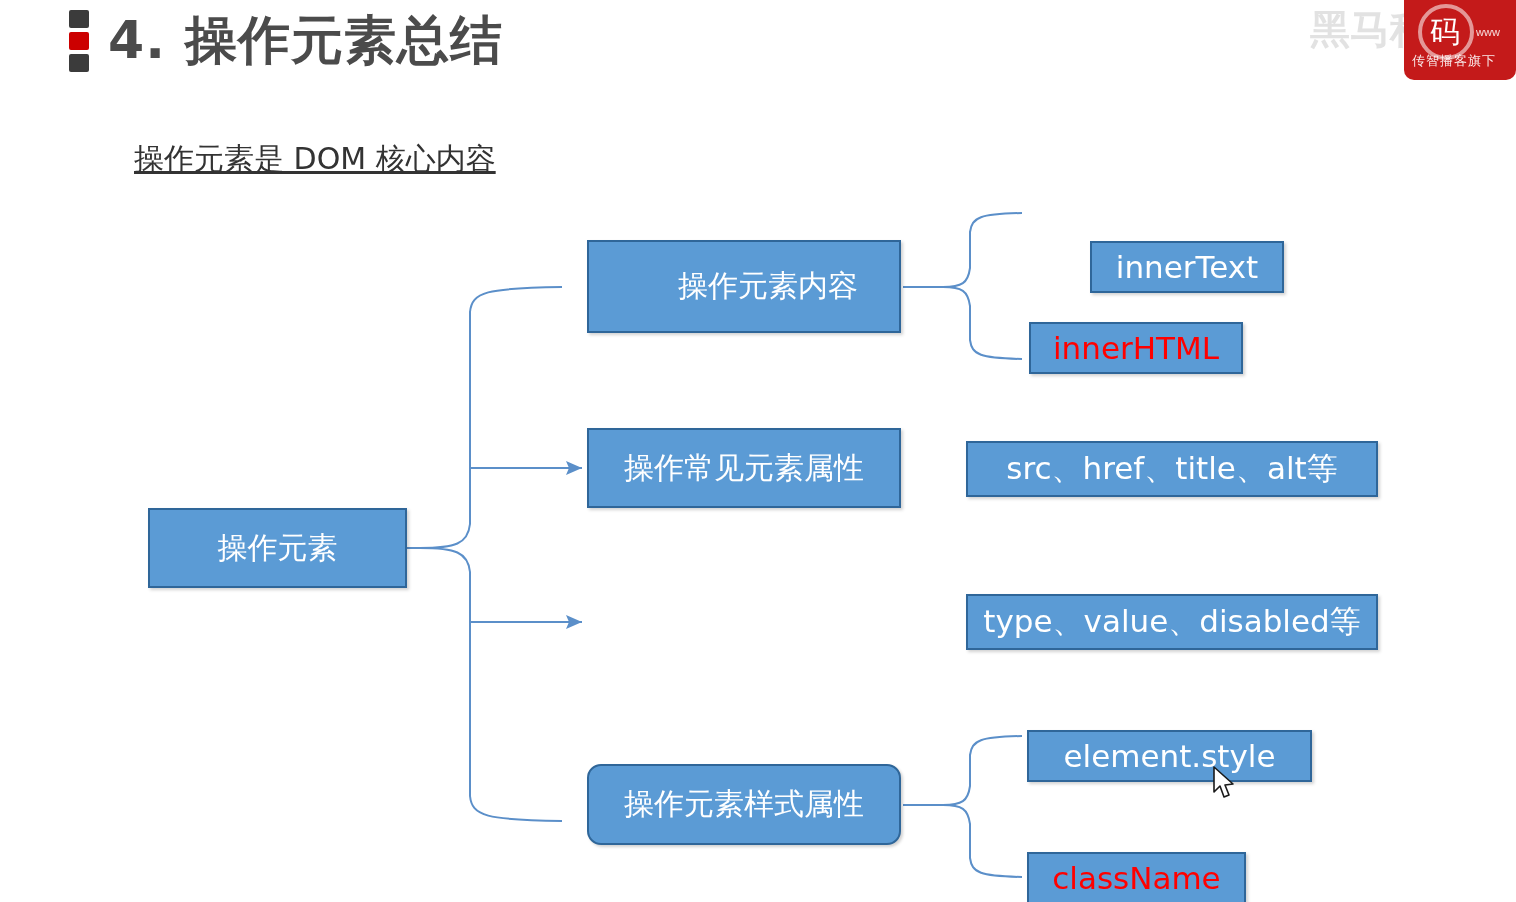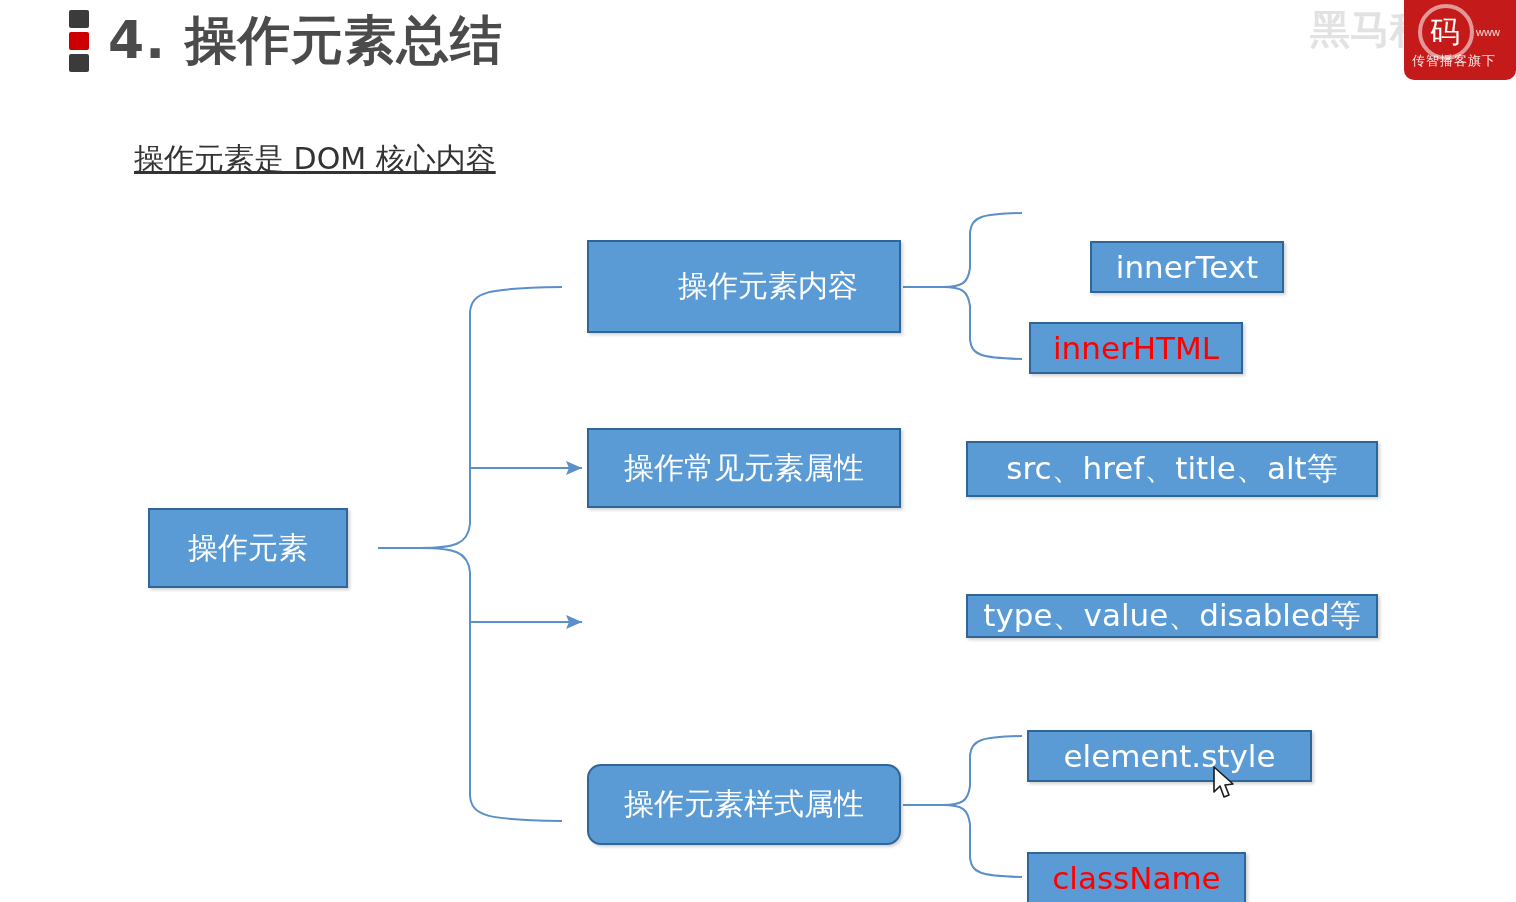--- a/index.html
+++ b/index.html
@@ -199,36 +199,36 @@
 
     <path class="conn" d="M 903 287 L 943 287"></path>
     <path class="conn" d="M 943 287 C 962 287 968 283 970 268 L 970 232 C 972 217 980 214 1022 213"></path>
     <path class="conn" d="M 943 287 C 962 287 968 291 970 306 L 970 340 C 972 355 980 358 1022 359"></path>
 
     <path class="conn" d="M 903 805 L 943 805"></path>
     <path class="conn" d="M 943 805 C 962 805 968 801 970 786 L 970 755 C 972 740 980 737 1022 736"></path>
     <path class="conn" d="M 943 805 C 962 805 968 809 970 824 L 970 858 C 972 873 980 876 1022 877"></path>
   </svg>
 
-  <div class="node cn" style="left:148px; top:508px; width:200px; height:80px;">操作元素</div>
+  <div class="node cn" style="left:148px; top:508px; width:259px; height:80px;">操作元素</div>
 
   <div class="node cn" style="left:587px; top:240px; width:314px; height:93px;padding-left:48px;">操作元素内容</div>
 
   <div class="node cn" style="left:587px; top:428px; width:314px; height:80px;">操作常见元素属性</div>
 
 
   <div class="node cn" style="left:587px; top:764px; width:314px; height:81px;border-radius:14px;">操作元素样式属性</div>
 
   <div class="node en" style="left:1090px; top:200px; width:194px; height:52px;margin-top:41px;">innerText</div>
 
   <div class="node en red-text" style="left:1029px; top:322px; width:214px; height:52px;">innerHTML</div>
 
   <div class="node en" style="left:966px; top:441px; width:412px; height:56px;">src、href、title、alt等</div>
 
-  <div class="node en" style="left:966px; top:594px; width:412px; height:44px;">type、value、disabled等</div>
+  <div class="node en" style="left:966px; top:594px; width:412px; height:56px;">type、value、disabled等</div>
 
   <div class="node en" style="left:1027px; top:730px; width:285px; height:52px;">element.style</div>
 
   <div class="node en red-text" style="left:1027px; top:852px; width:219px; height:52px;">className</div>
 
   <svg id="mouse-cursor" viewBox="0 0 26 36">
     <polygon points="2,1 2,26 8,20 12,31 17,29 13,19 21,18" fill="#ffffff" stroke="#1a1a1a" stroke-width="1.6" stroke-linejoin="round"></polygon>
   </svg>
 
 </div>

